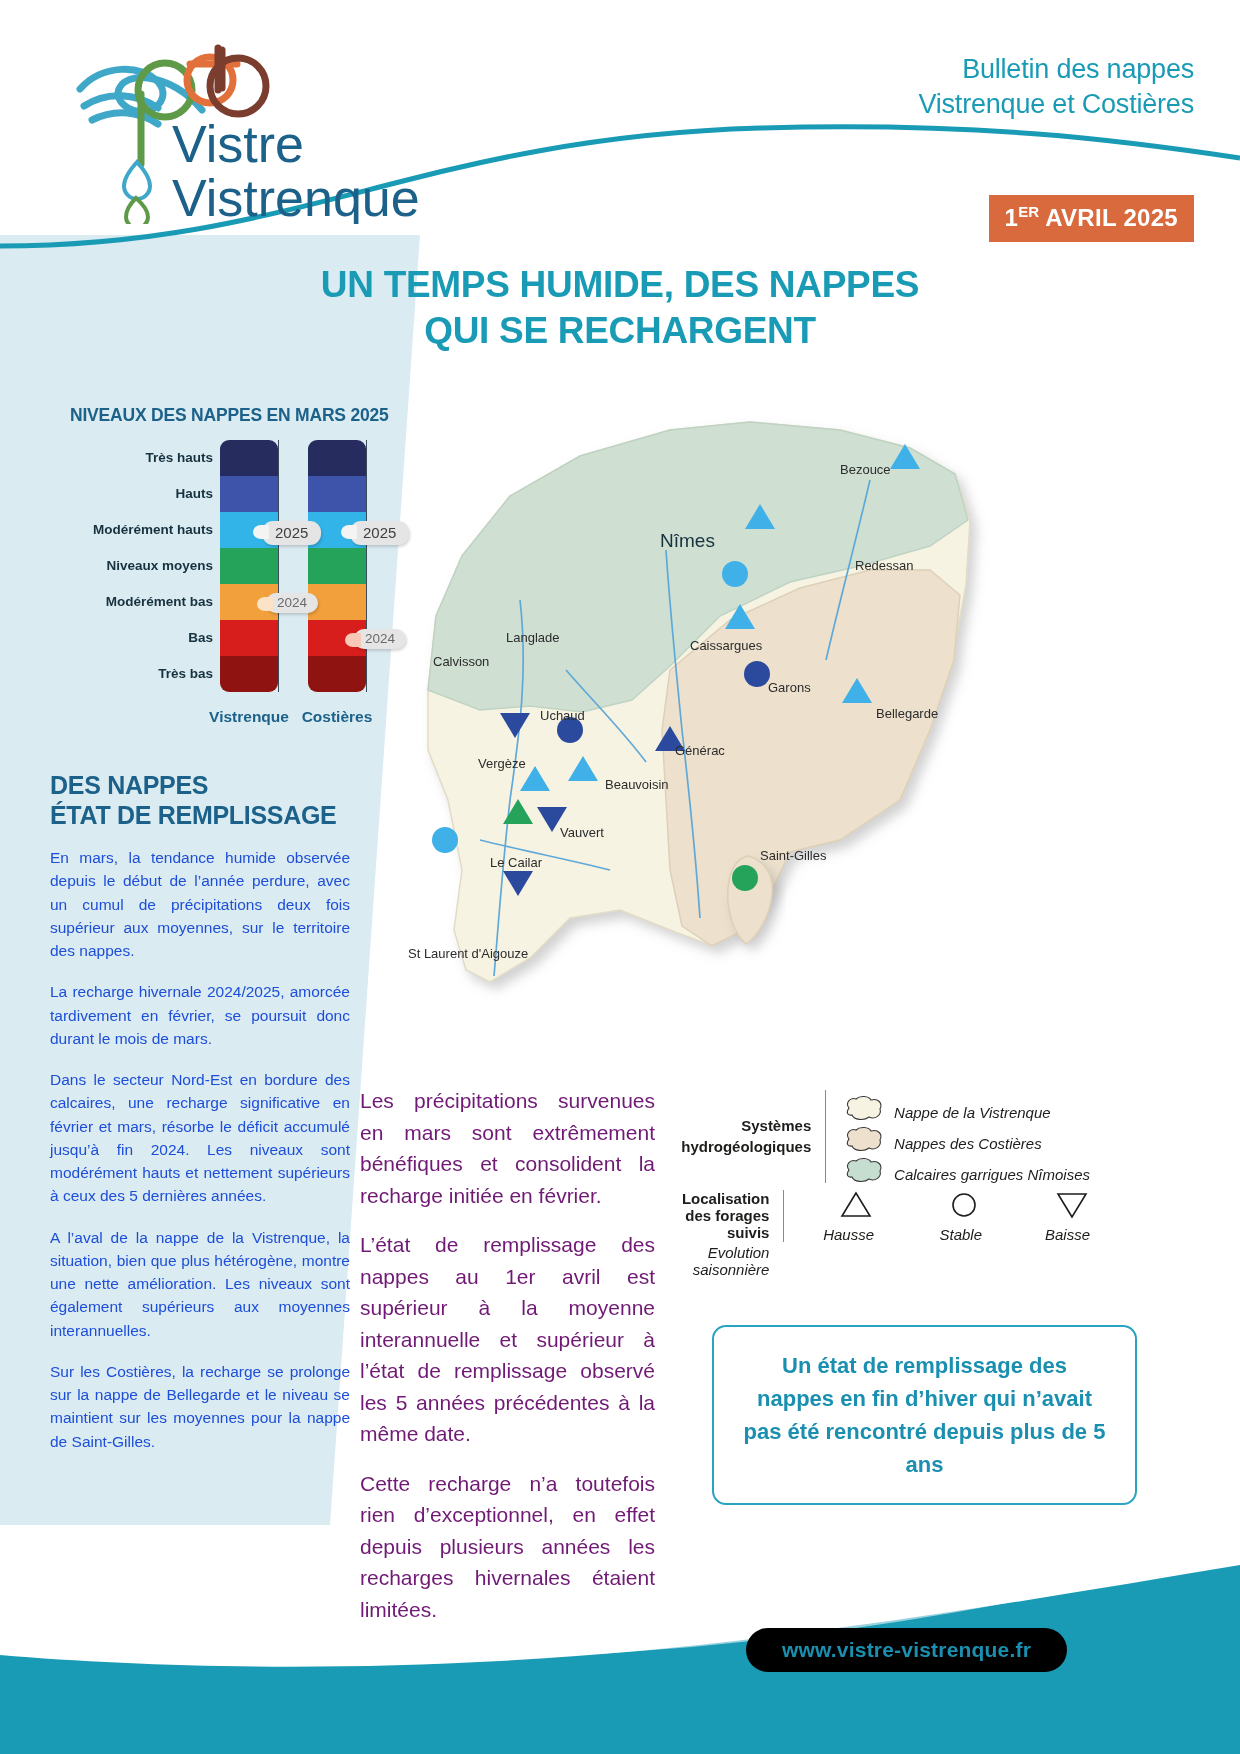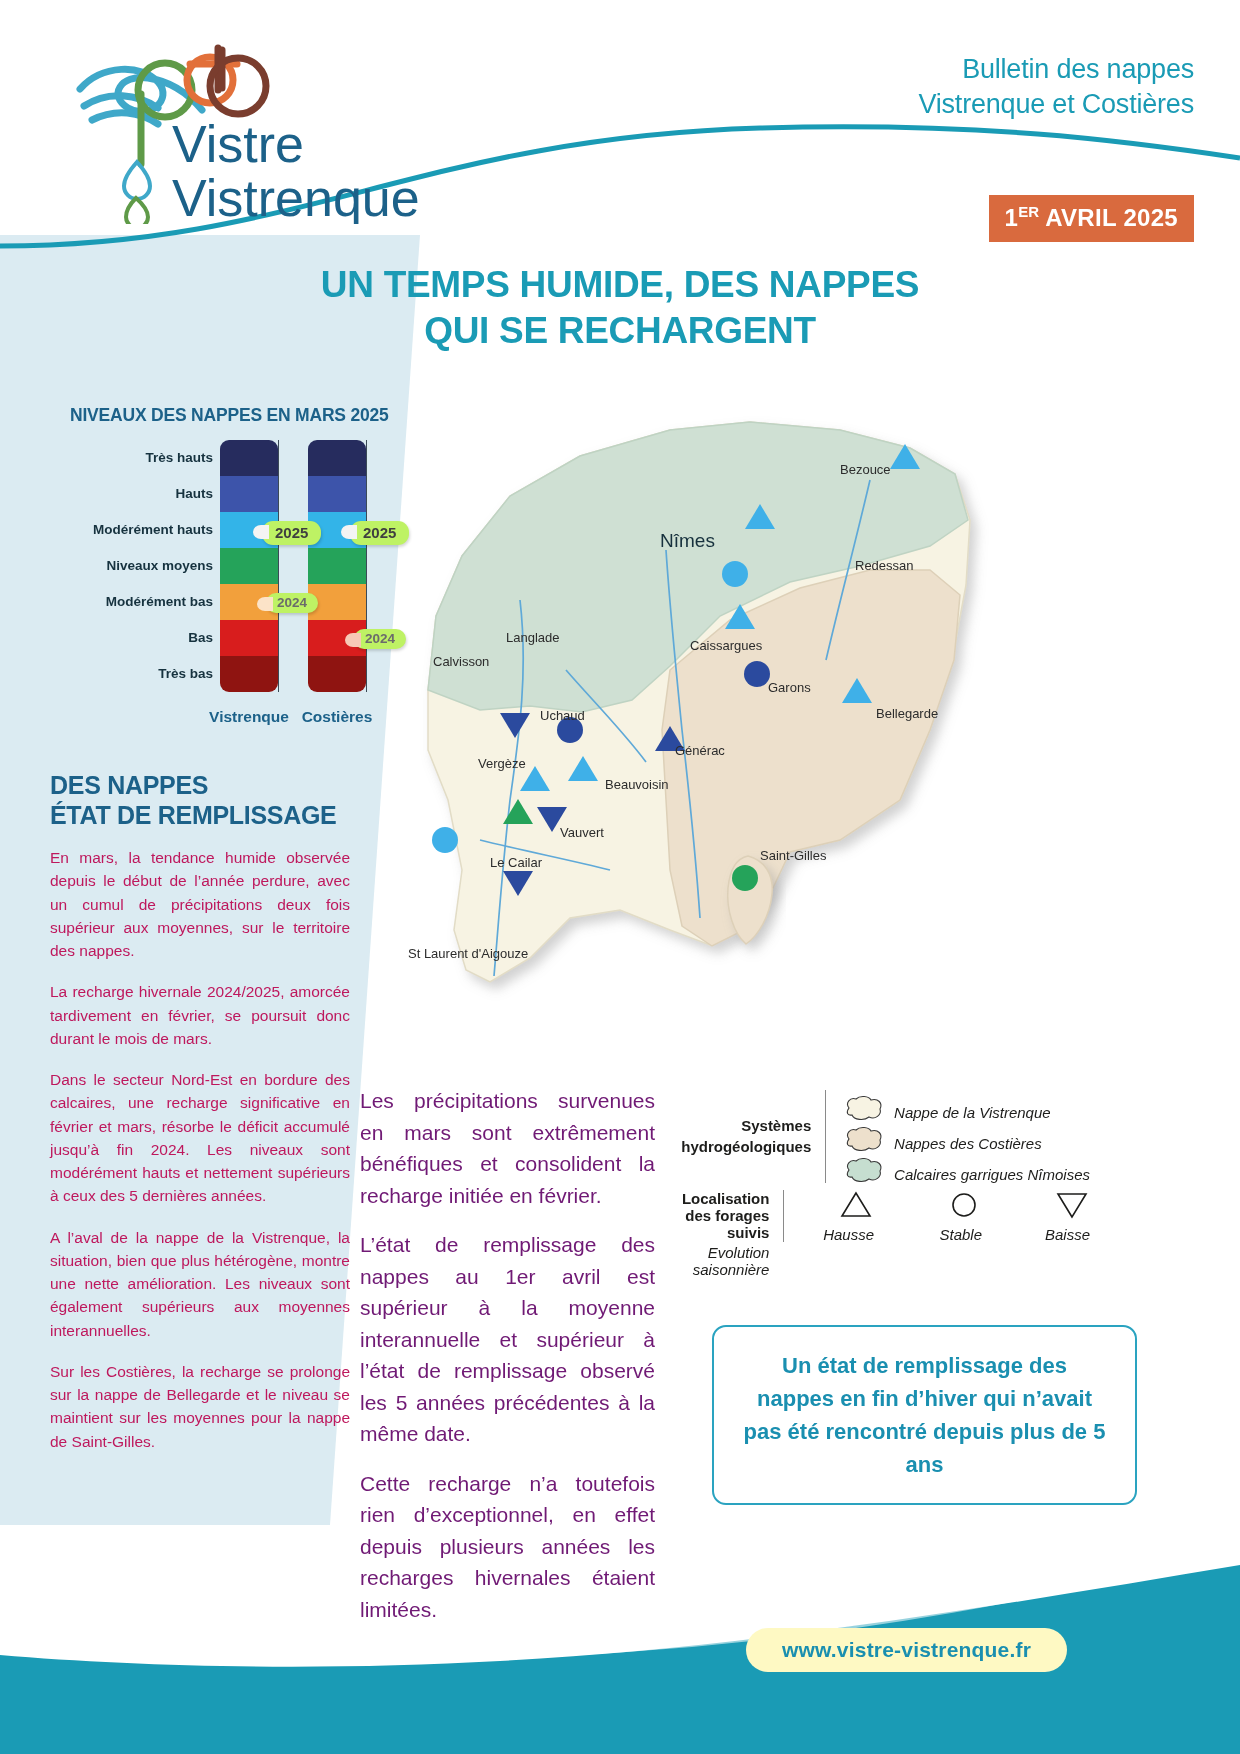--- a/index.html
+++ b/index.html
@@ -75,37 +75,37 @@
   .axis.a1{left:218px;}
   .axis.a2{left:306px;}
   .gauge-name{
     position:absolute;top:268px;text-align:center;width:90px;
     font-weight:bold;font-size:15.5px;color:#1c6189;
   }
   .gauge-name.n1{left:144px;}
   .gauge-name.n2{left:232px;}
 
   .pill{
-    position:absolute;z-index:8;background:#bef264;border-radius:11px;
-    padding:3px 13px 4px 13px;font-weight:bold;font-size:15px;color:#3f3f3f;
+    position:absolute;z-index:8;background:#e5e5e5;border-radius:11px;
+    padding:3px 13px 4px 13px;font-weight:normal;font-size:15px;color:#3f3f3f;
     box-shadow:1px 2px 3px rgba(0,0,0,0.16);white-space:nowrap;
   }
   .pill.small{font-size:13.5px;padding:2px 11px 3px 11px;color:#6b6b6b;}
   .pill .ptr{position:absolute;left:-9px;top:4px;width:16px;height:14px;border-radius:50% 0 0 50%;}
 
   
   .left-col{
     position:absolute;left:50px;top:770px;width:300px;z-index:6;
   }
   .sec-title{
     font-weight:bold;font-size:25px;line-height:1.2;color:#1c6189;margin-bottom:16px;
     letter-spacing:-0.3px;
   }
   .left-col p{
-    margin:0 0 18px 0;font-size:15.5px;line-height:1.5;color:#be185d;text-align:justify;
+    margin:0 0 18px 0;font-size:15.5px;line-height:1.5;color:#1d4ed8;text-align:justify;
   }
 
   
   .mid-col{
     position:absolute;left:360px;top:1085px;width:295px;z-index:6;
   }
   .mid-col p{
     margin:0 0 18px 0;font-size:21px;line-height:1.5;color:#701a75;text-align:justify;
   }
 
@@ -142,21 +142,21 @@
   .callout{
     position:absolute;left:712px;top:1325px;width:365px;z-index:7;
     border:2px solid #2aa3c0;border-radius:14px;
     padding:22px 28px;text-align:center;
     color:#1a8fb0;font-weight:bold;font-size:22px;line-height:1.5;
   }
 
   
   .url-pill{
     position:absolute;left:746px;bottom:82px;z-index:8;
-    background:#fef9c3;border-radius:22px;padding:10px 36px;
+    background:#000000;border-radius:22px;padding:10px 36px;
     color:#1a8fb0;font-weight:bold;font-size:21px;letter-spacing:0.2px;
   }
 </style>
 </head>
 <body>
 
 <div class="page">
 
   <div class="bg-light-left"></div>
   <div class="bg-light-panel"></div>

